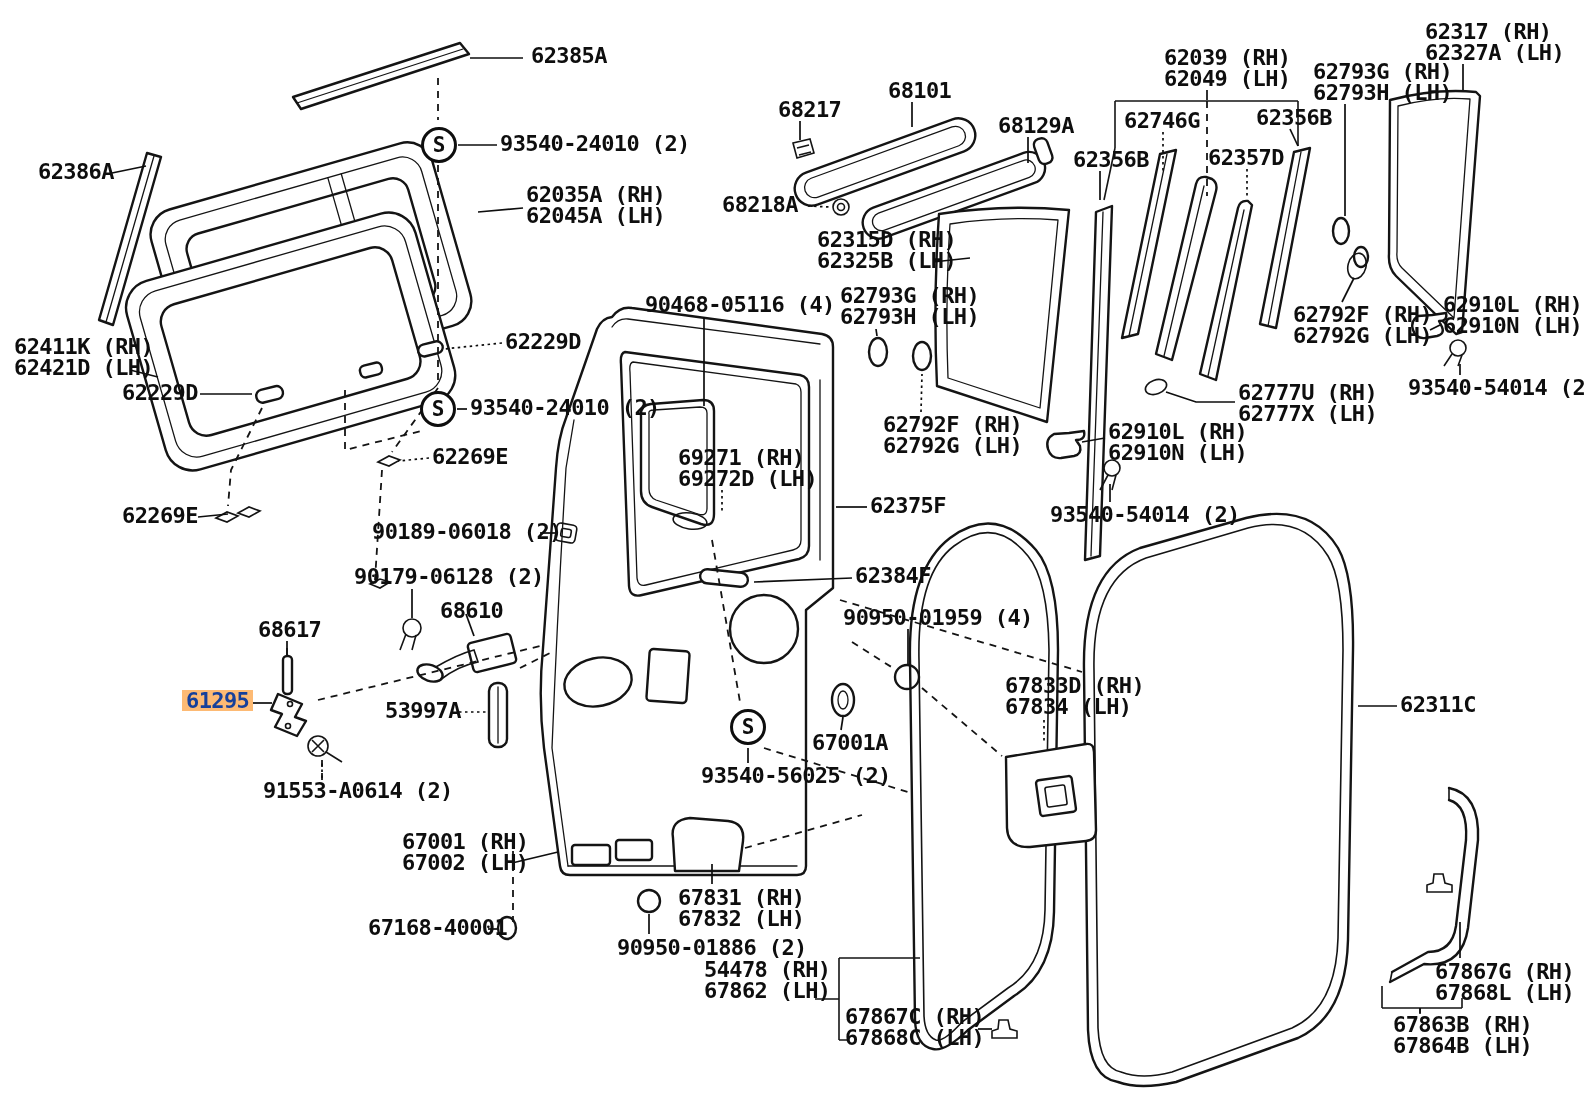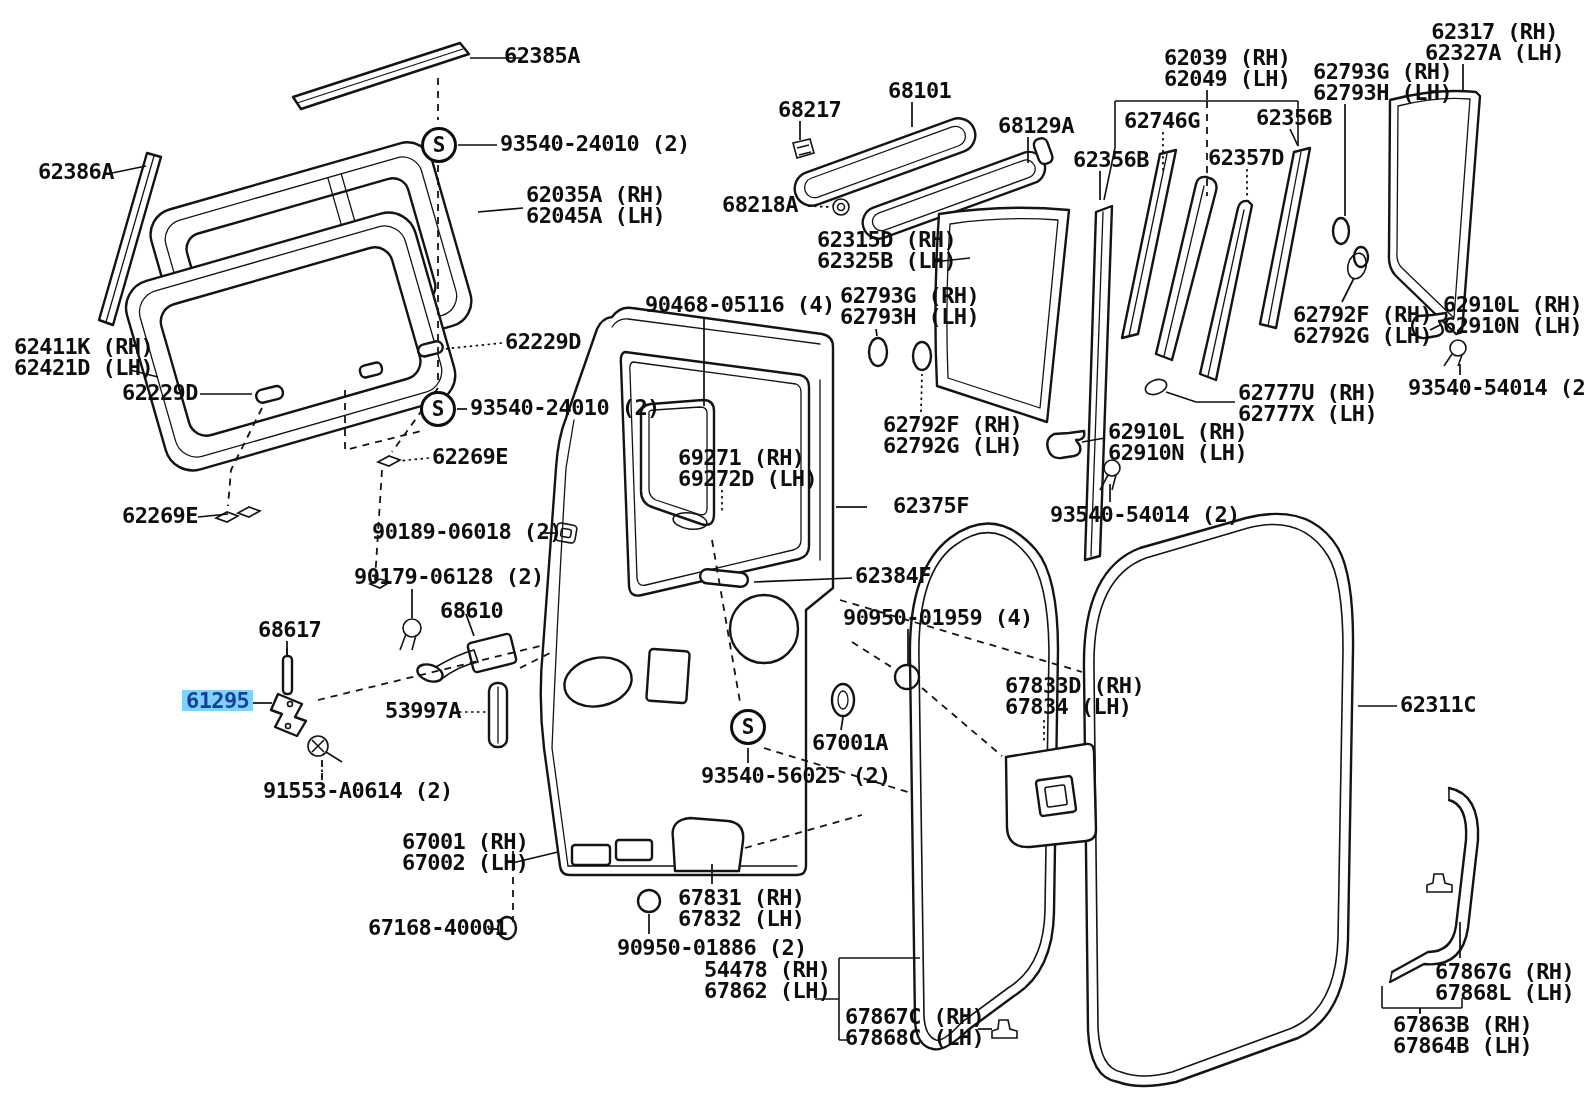--- a/index.html
+++ b/index.html
@@ -7,21 +7,21 @@
          font-family:"DejaVu Sans Mono",monospace;}
   #art,#leader-layer{position:absolute;left:0;top:0;}
   #art{z-index:1}
   #leader-layer{z-index:2}
   #label-layer{position:absolute;left:0;top:0;width:100%;height:100%;z-index:3}
   .lbl{position:absolute;font:bold 22px "DejaVu Sans Mono",monospace;letter-spacing:-0.6px;
        line-height:21px;white-space:pre;color:#0e0e0e;}
   .smark{width:30px;height:30px;border:3px solid #0e0e0e;border-radius:50%;text-align:center;
          line-height:30px;font-size:21px;letter-spacing:0;background:#fff;}
   .code{font:400 21px "Liberation Sans",sans-serif;color:#4d7c0f;letter-spacing:.5px;font-weight:500;margin-top:34px;}
-  .hl{background:#7dd3fc;color:#16409b;padding:0 4px;margin-left:-4px;}
+  .hl{background:#fdba74;color:#16409b;padding:0 4px;margin-left:-4px;}
   .leader{fill:none;stroke:#0e0e0e;stroke-width:1.7px;}
   .leader.dash{stroke-dasharray:2.5 3.5;}
   .ln{fill:none;stroke:#141414;stroke-width:2.4px;stroke-linejoin:round;stroke-linecap:round;}
   .ln2{fill:none;stroke:#141414;stroke-width:1.3px;stroke-linejoin:round;stroke-linecap:round;}
   .w{fill:#fff;}
   .dsh{fill:none;stroke:#141414;stroke-width:1.8px;stroke-dasharray:7 6;}
   .thin{fill:none;stroke:#141414;stroke-width:1.6px;}
 </style>
 </head>
 <body>
@@ -321,21 +321,21 @@
       <polyline points="1235 402 1196 402 1166 392" class="leader"></polyline>
       <polyline points="1105 438 1082 442" class="leader"></polyline>
       <polyline points="1110 502 1110 484" class="leader"></polyline>
       <polyline points="1044 720 1044 742" class="leader dash"></polyline>
       <polyline points="1397 706 1358 706" class="leader"></polyline>
       <polyline points="1460 958 1460 922" class="leader"></polyline>
       <polyline points="1420 1013 1420 1008" class="leader"></polyline>
     </svg>
 
 <div id="label-layer">
-      <div class="lbl" style="left: 504px; top: 45px;">62385A</div>
+      <div class="lbl" style="left: 531px; top: 45px;">62385A</div>
       <div class="lbl" style="left: 500px; top: 133px;">93540-24010 (2)</div>
       <div class="lbl smark" style="left: 421px; top: 127px;">S</div>
       <div class="lbl" style="left: 526px; top: 184px;">62035A (RH)
 62045A (LH)</div>
       <div class="lbl" style="left: 38px; top: 161px;">62386A</div>
       <div class="lbl" style="left: 14px; top: 336px;">62411K (RH)
 62421D (LH)</div>
       <div class="lbl" style="left: 122px; top: 382px;">62229D</div>
       <div class="lbl" style="left: 505px; top: 331px;">62229D</div>
       <div class="lbl" style="left: 470px; top: 397px;">93540-24010 (2)</div>
@@ -363,37 +363,37 @@
       <div class="lbl" style="left: 888px; top: 80px;">68101</div>
       <div class="lbl" style="left: 998px; top: 115px;">68129A</div>
       <div class="lbl" style="left: 722px; top: 194px;">68218A</div>
       <div class="lbl" style="left: 817px; top: 229px;">62315D (RH)
 62325B (LH)</div>
       <div class="lbl" style="left: 645px; top: 294px;">90468-05116 (4)</div>
       <div class="lbl" style="left: 840px; top: 285px;">62793G (RH)
 62793H (LH)</div>
       <div class="lbl" style="left: 678px; top: 447px;">69271 (RH)
 69272D (LH)</div>
-      <div class="lbl" style="left: 893px; top: 495px;">62375F</div>
+      <div class="lbl" style="left: 870px; top: 495px;">62375F</div>
       <div class="lbl" style="left: 855px; top: 565px;">62384F</div>
       <div class="lbl" style="left: 843px; top: 607px;">90950-01959 (4)</div>
       <div class="lbl" style="left: 812px; top: 732px;">67001A</div>
       <div class="lbl" style="left: 701px; top: 765px;">93540-56025 (2)</div>
       <div class="lbl smark" style="left: 730px; top: 709px;">S</div>
       <div class="lbl" style="left: 883px; top: 414px;">62792F (RH)
 62792G (LH)</div>
       <div class="lbl" style="left: 1164px; top: 47px;">62039 (RH)
 62049 (LH)</div>
       <div class="lbl" style="left: 1124px; top: 110px;">62746G</div>
       <div class="lbl" style="left: 1256px; top: 107px;">62356B</div>
       <div class="lbl" style="left: 1073px; top: 149px;">62356B</div>
       <div class="lbl" style="left: 1208px; top: 147px;">62357D</div>
       <div class="lbl" style="left: 1313px; top: 61px;">62793G (RH)
 62793H (LH)</div>
-      <div class="lbl" style="left: 1425px; top: 21px; text-align: center;">62317 (RH)
+      <div class="lbl" style="left: 1425px; top: 21px;">62317 (RH)
 62327A (LH)</div>
       <div class="lbl" style="left: 1293px; top: 304px;">62792F (RH)
 62792G (LH)</div>
       <div class="lbl" style="left: 1443px; top: 294px;">62910L (RH)
 62910N (LH)</div>
       <div class="lbl" style="left: 1408px; top: 377px;">93540-54014 (2)</div>
       <div class="lbl" style="left: 1238px; top: 382px;">62777U (RH)
 62777X (LH)</div>
       <div class="lbl" style="left: 1108px; top: 421px;">62910L (RH)
 62910N (LH)</div>

